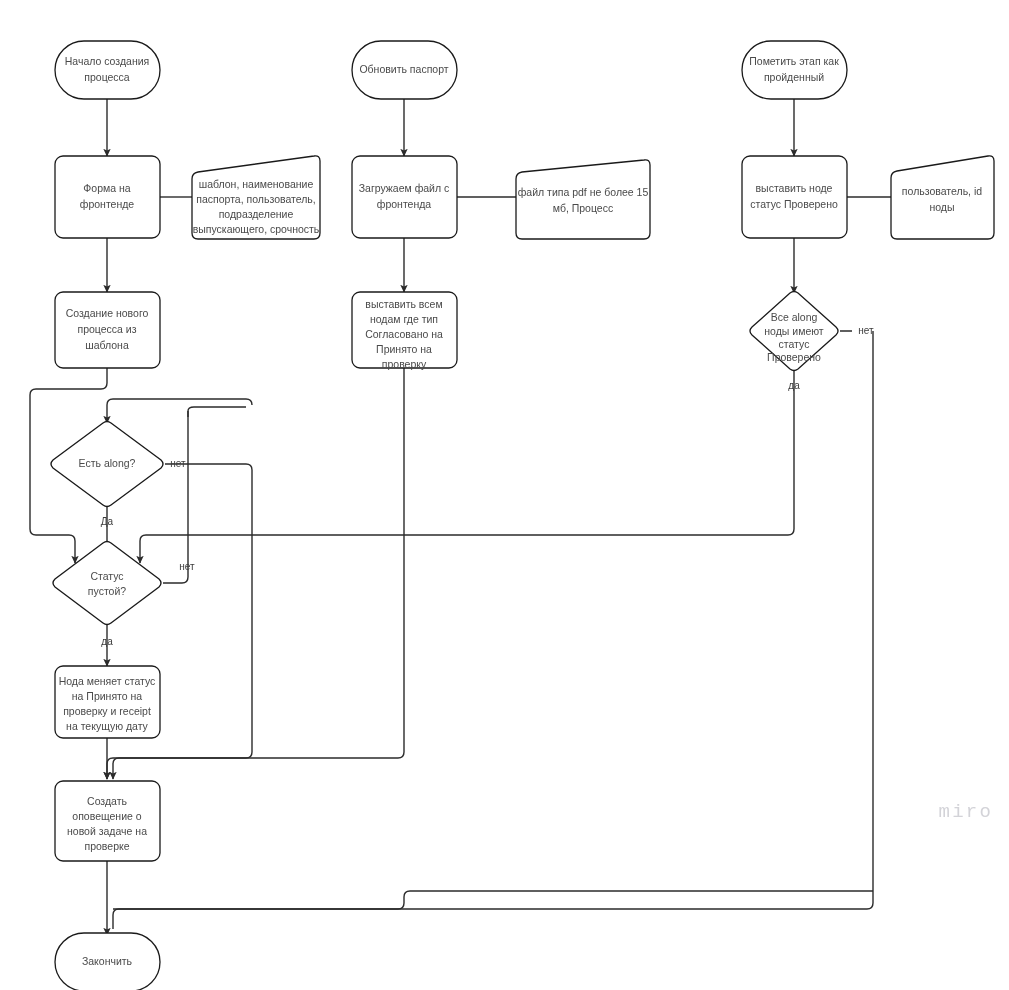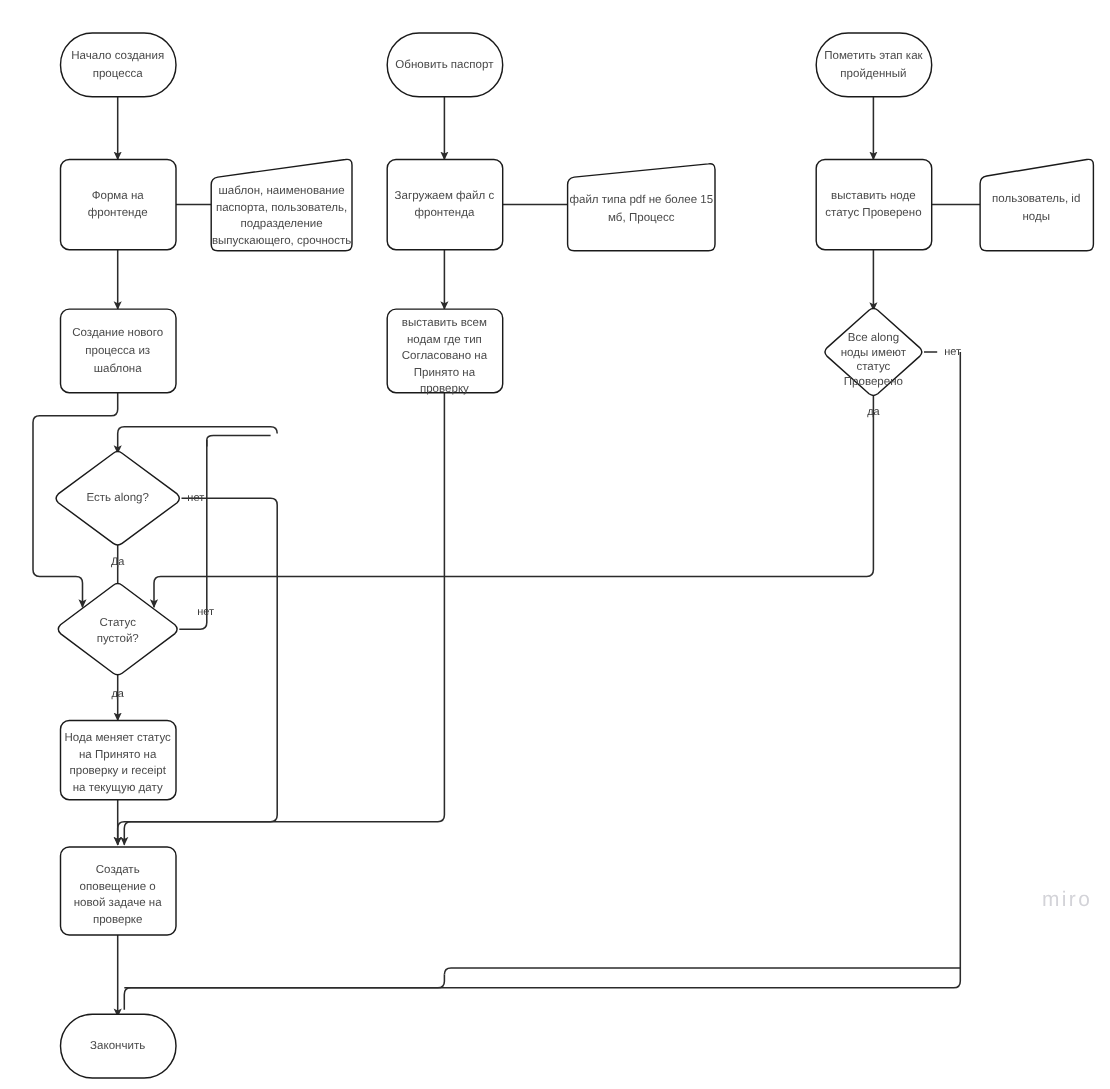--- a/index.html
+++ b/index.html
@@ -11,20 +11,21 @@
     width: 1009px;
     height: 990px;
     font-family: "Liberation Sans", sans-serif;
     overflow: hidden;
   }
   #board {
     position: relative;
     width: 1009px;
     height: 830px;
     background: #ffffff;
+    margin-top: 11px;
   }
   svg#diagram {
     position: absolute;
     top: 0;
     left: 0;
     width: 1009px;
     height: 990px;
   }
   .shape-stroke {
     fill: #ffffff;
@@ -48,22 +49,22 @@
   .edge-label {
     font-family: "Liberation Sans", sans-serif;
     font-size: 10px;
     fill: #3c3c3c;
     text-anchor: middle;
     dominant-baseline: middle;
   }
   .watermark {
     position: absolute;
     right: 16px;
-    bottom: 0;
-    font-family: Liberation Sans, sans-serif;
+    bottom: 18px;
+    font-family: Liberation Mono, monospace;
     font-size: 19px;
     letter-spacing: 2.2px;
     color: #d3d3d8;
     user-select: none;
   }
 </style>
 </head>
 <body>
 
 <div id="board">

